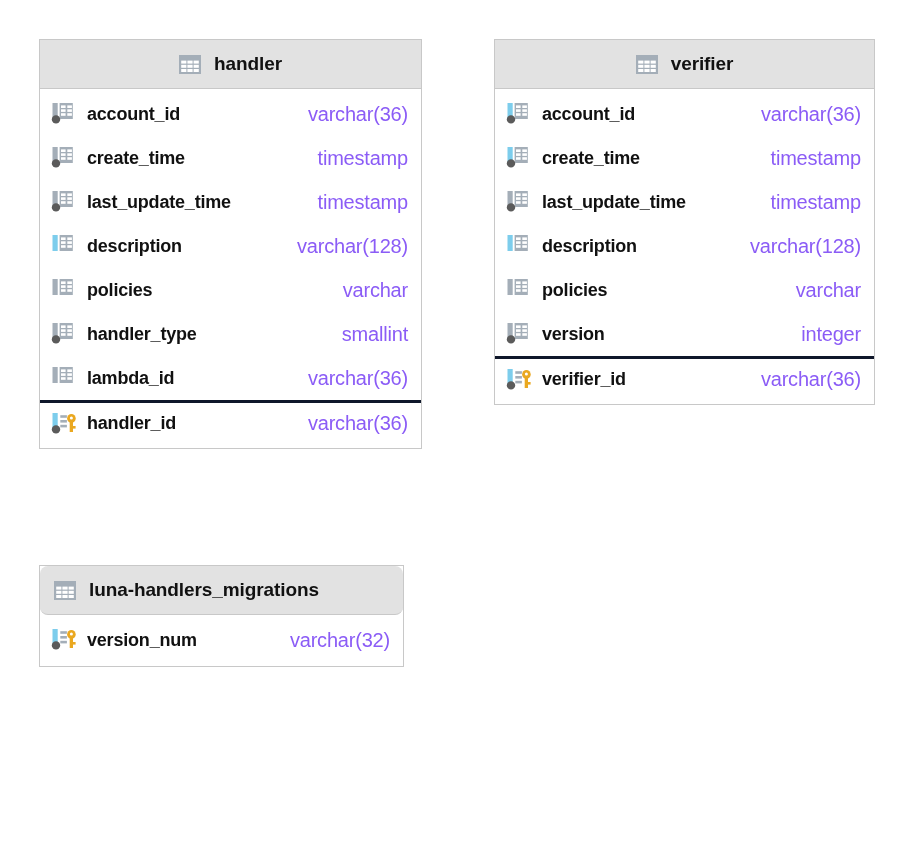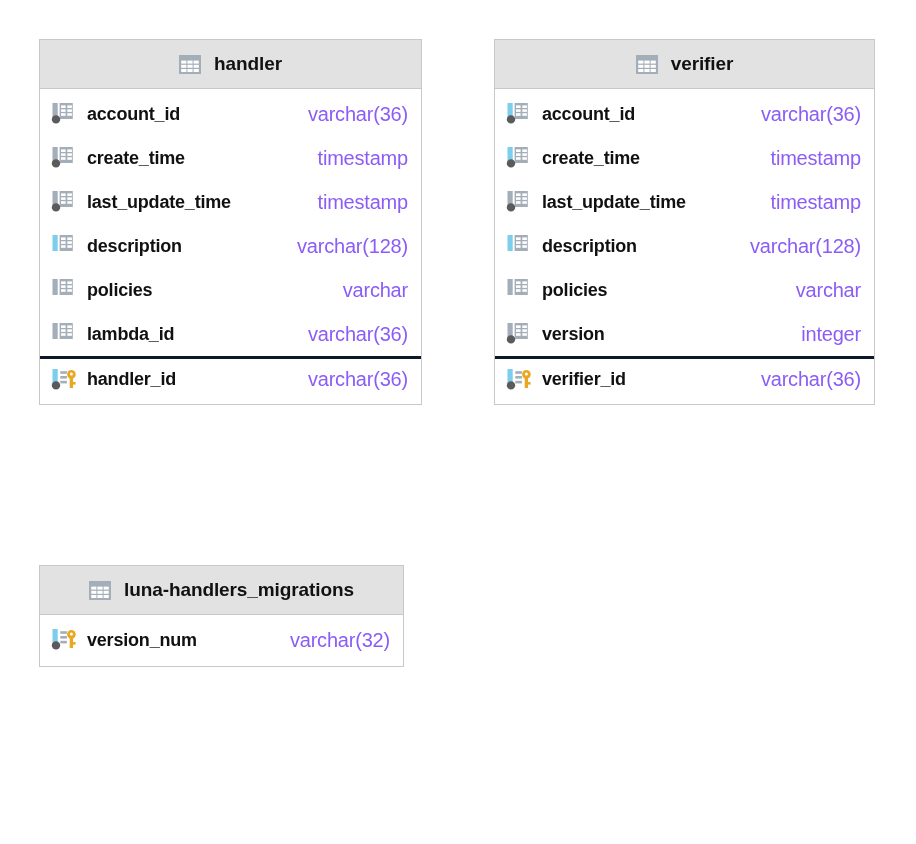--- a/index.html
+++ b/index.html
@@ -33,21 +33,21 @@
   .table-header {
     background: #e2e2e2;
     border-bottom: 1px solid #c8c8c8;
     height: 49px;
     display: flex;
     align-items: center;
     box-sizing: border-box;
     padding: 0 14px;
   }
   .table-header.center { justify-content: center; }
-  .table-header.left   { justify-content: center; }
+  .table-header.left   { justify-content: flex-start; border-radius: 8px; }
 
   .table-title {
     font-size: 19px;
     font-weight: bold;
     color: #111111;
     letter-spacing: -0.1px;
     white-space: nowrap;
   }
 
   .header-icon {
@@ -192,20 +192,35 @@
         <div class="col-row">
           <svg viewBox="0 0 30 26" class="col-icon">
             <rect x="1.5" y="2" width="5.2" height="16" fill="#a4aeb8"></rect>
             <rect x="8.6" y="2" width="13.2" height="16" fill="#a4aeb8"></rect>
             <rect x="10" y="4.4" width="4.6" height="2.6" fill="#ffffff"></rect>
             <rect x="10" y="8.3" width="4.6" height="2.6" fill="#ffffff"></rect>
             <rect x="10" y="12.2" width="4.6" height="2.6" fill="#ffffff"></rect>
             <rect x="16.3" y="4.4" width="4.6" height="2.6" fill="#ffffff"></rect>
             <rect x="16.3" y="8.3" width="4.6" height="2.6" fill="#ffffff"></rect>
             <rect x="16.3" y="12.2" width="4.6" height="2.6" fill="#ffffff"></rect>
+            <circle cx="5.0" cy="18.4" r="4.2" fill="#5b5b5b"></circle>
+          </svg>
+          <span class="col-name">handler_type</span>
+          <span class="col-type">smallint</span>
+        </div>
+        <div class="col-row">
+          <svg viewBox="0 0 30 26" class="col-icon">
+            <rect x="1.5" y="2" width="5.2" height="16" fill="#a4aeb8"></rect>
+            <rect x="8.6" y="2" width="13.2" height="16" fill="#a4aeb8"></rect>
+            <rect x="10" y="4.4" width="4.6" height="2.6" fill="#ffffff"></rect>
+            <rect x="10" y="8.3" width="4.6" height="2.6" fill="#ffffff"></rect>
+            <rect x="10" y="12.2" width="4.6" height="2.6" fill="#ffffff"></rect>
+            <rect x="16.3" y="4.4" width="4.6" height="2.6" fill="#ffffff"></rect>
+            <rect x="16.3" y="8.3" width="4.6" height="2.6" fill="#ffffff"></rect>
+            <rect x="16.3" y="12.2" width="4.6" height="2.6" fill="#ffffff"></rect>
           </svg>
           <span class="col-name">lambda_id</span>
           <span class="col-type">varchar(36)</span>
         </div>
         <div class="col-row pk-divider">
           <svg viewBox="0 0 30 26" class="col-icon">
             <rect x="1.5" y="2" width="5.2" height="16" fill="#7dcdec"></rect>
             <rect x="9.3" y="4.2" width="6.6" height="2.6" fill="#a4aeb8"></rect>
             <rect x="9.3" y="9" width="6.6" height="2.6" fill="#a4aeb8"></rect>
             <rect x="9.3" y="13.8" width="6.6" height="2.6" fill="#a4aeb8"></rect>

